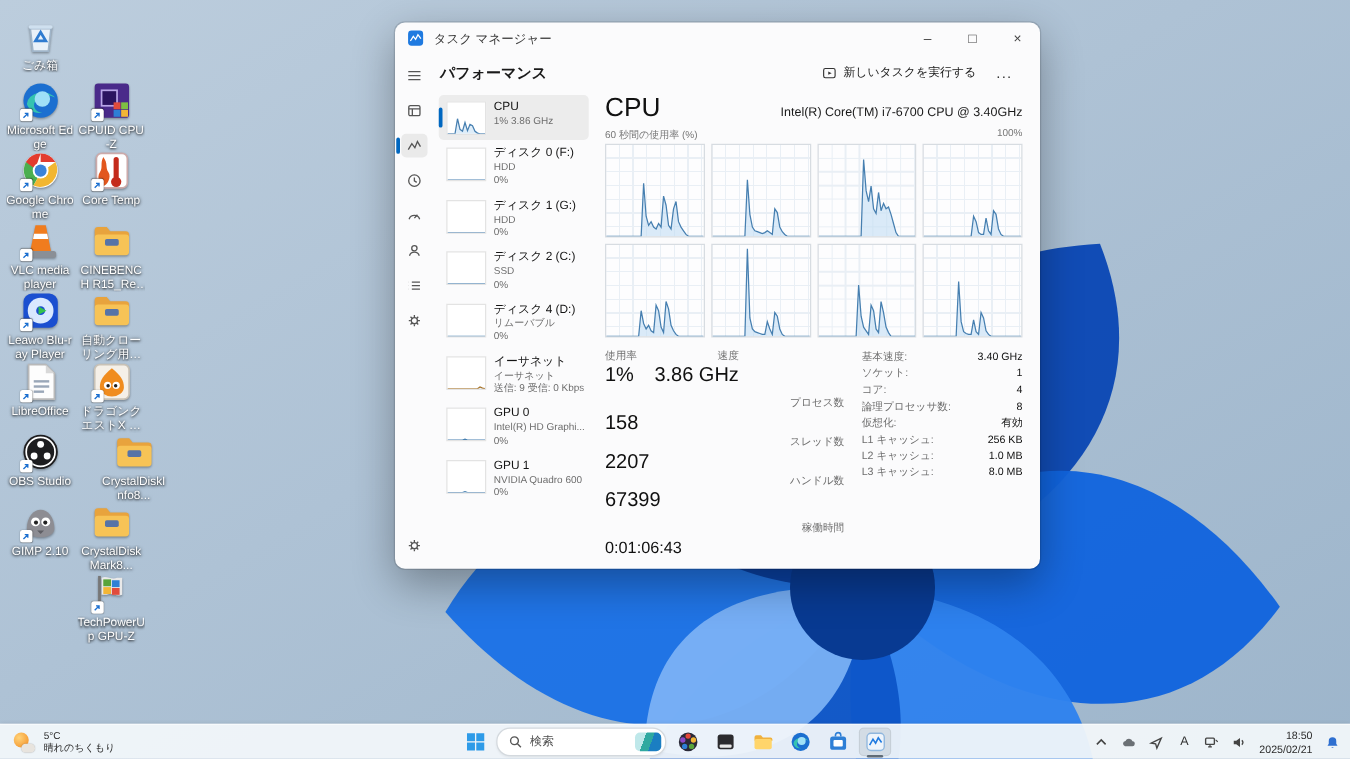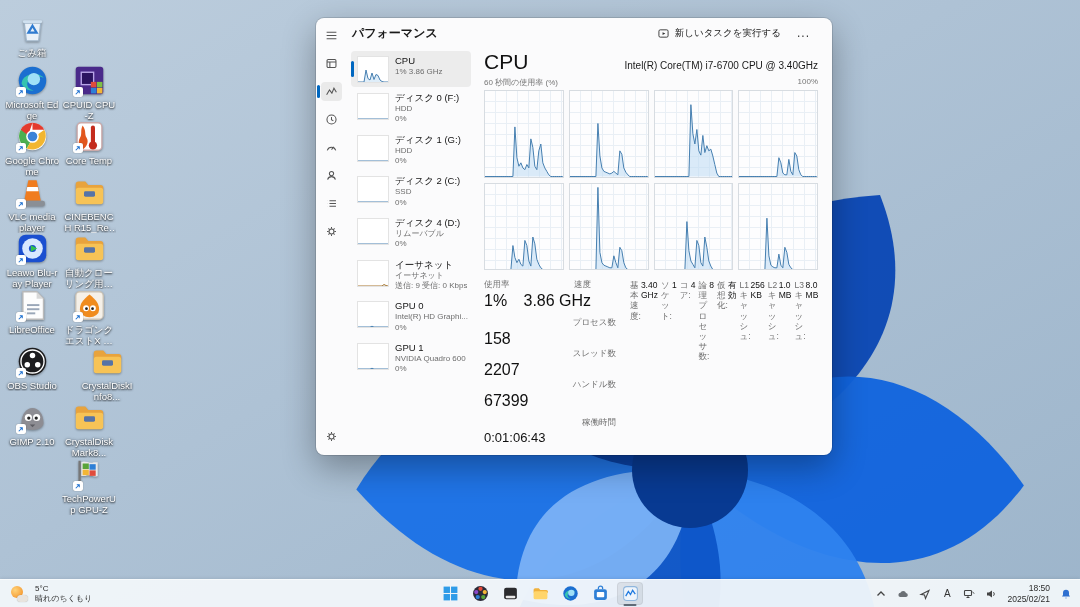--- a/index.html
+++ b/index.html
@@ -63,21 +63,21 @@
       repeating-linear-gradient(to bottom,transparent 0 10px,#e9eff5 10px 11px),#fdfdfe;}
   .minichart svg{position:absolute;inset:0;width:100%;height:100%;}
   
   .stats-row{flex:none;display:flex;margin-top:9px;}
   .stats-left{width:300px;}
   .stat-grid{display:flex;gap:0;}
   .stat-cell{margin-right:14px;}
   .stat-label{font-size:8.5px;color:#6e6e6e;margin-bottom:1px;text-align:right;}
   .stat-value{font-size:16px;color:#101010;}
   .uptime .stat-value{font-size:13px;}
-  .details{margin-left:auto;width:188px;font-size:8.5px;display:flex;flex-direction:row;gap:3px;padding-top:1px;}
+  .details{margin-left:auto;width:188px;font-size:8.5px;display:flex;flex-direction:column;gap:3px;padding-top:1px;}
   .detail-row{display:flex;justify-content:space-between;line-height:1.2;}
   .detail-label{color:#6e6e6e;}
   .detail-value{color:#101010;}
   
   #taskbar{position:absolute;left:0;bottom:0;width:1080px;height:27px;
     background:rgba(242,246,250,.94);border-top:1px solid rgba(255,255,255,.55);
     box-shadow:0 -1px 3px rgba(0,0,0,.08);display:flex;align-items:center;}
   .tb-center{position:absolute;left:50%;top:0;height:100%;transform:translateX(-50%);display:flex;align-items:center;gap:4px;}
   .tb-btn{width:26px;height:23px;border-radius:4px;display:flex;align-items:center;justify-content:center;position:relative;}
   .tb-btn.active{background:rgba(0,0,0,.07);box-shadow:inset 0 0 0 1px rgba(0,0,0,.06);}
@@ -349,20 +349,32 @@
             <svg viewBox="0 0 8 8">
               <path d="M2 6 L6 2 M3.2 2 H6 V4.8" stroke="#1b6fd0" stroke-width="1.2" fill="none"></path>
             </svg>
           </div>
         </div>
         <div class="di-label">TechPowerUp GPU-Z</div>
       </div>
     </div>
 
   <div id="tm">
+    <div class="titlebar">
+      <svg class="app-ico" viewBox="0 0 14 14">
+        <rect x="0.5" y="0.5" width="13" height="13" rx="3" fill="#1f7ae0"></rect>
+        <polyline points="2.5,9.5 5,5.5 7,8 9,4 11.5,7.5" fill="none" stroke="#fff" stroke-width="1.1"></polyline>
+      </svg>
+      <span class="t">タスク マネージャー</span>
+      <div class="cap-btns">
+        <div class="cap">–</div>
+        <div class="cap">□</div>
+        <div class="cap">×</div>
+      </div>
+    </div>
     <div class="tm-body">
       <div class="rail" id="rail">
           <div class="rail-btn">
             <svg viewBox="0 0 16 16">
               <path d="M2 4h12M2 8h12M2 12h12"></path>
             </svg>
           </div>
           <div class="rail-btn">
             <svg viewBox="0 0 16 16">
               <rect x="2.5" y="3" width="11" height="10" rx="1.5"></rect>
@@ -672,20 +684,28 @@
     </div>
     <div class="tb-center" id="tb-center">
         <div class="tb-btn">
           <svg viewBox="0 0 16 16">
             <rect x="1.5" y="1.5" width="6" height="6" fill="#2e9be8"></rect>
             <rect x="8.5" y="1.5" width="6" height="6" fill="#2e9be8"></rect>
             <rect x="1.5" y="8.5" width="6" height="6" fill="#2e9be8"></rect>
             <rect x="8.5" y="8.5" width="6" height="6" fill="#2e9be8"></rect>
           </svg>
         </div>
+        <div class="search-pill">
+          <svg width="11" height="11" viewBox="0 0 12 12">
+            <circle cx="5" cy="5" r="3.4" fill="none" stroke="#555" stroke-width="1.2"></circle>
+            <path d="M7.6 7.6 L10.6 10.6" stroke="#555" stroke-width="1.2"></path>
+          </svg>
+          <span class="q">検索</span>
+          <div class="search-img"></div>
+        </div>
         <div class="tb-btn">
           <svg viewBox="0 0 16 16">
             <circle cx="8" cy="8" r="7" fill="#2a2a38"></circle>
             <circle cx="8" cy="3.6" r="2" fill="#e4483a"></circle>
             <circle cx="12" cy="6.6" r="2" fill="#f2b636"></circle>
             <circle cx="10.6" cy="11.4" r="2" fill="#58a43a"></circle>
             <circle cx="5.4" cy="11.4" r="2" fill="#2e7fd6"></circle>
             <circle cx="4" cy="6.6" r="2" fill="#8a48c8"></circle>
           </svg>
         </div>

